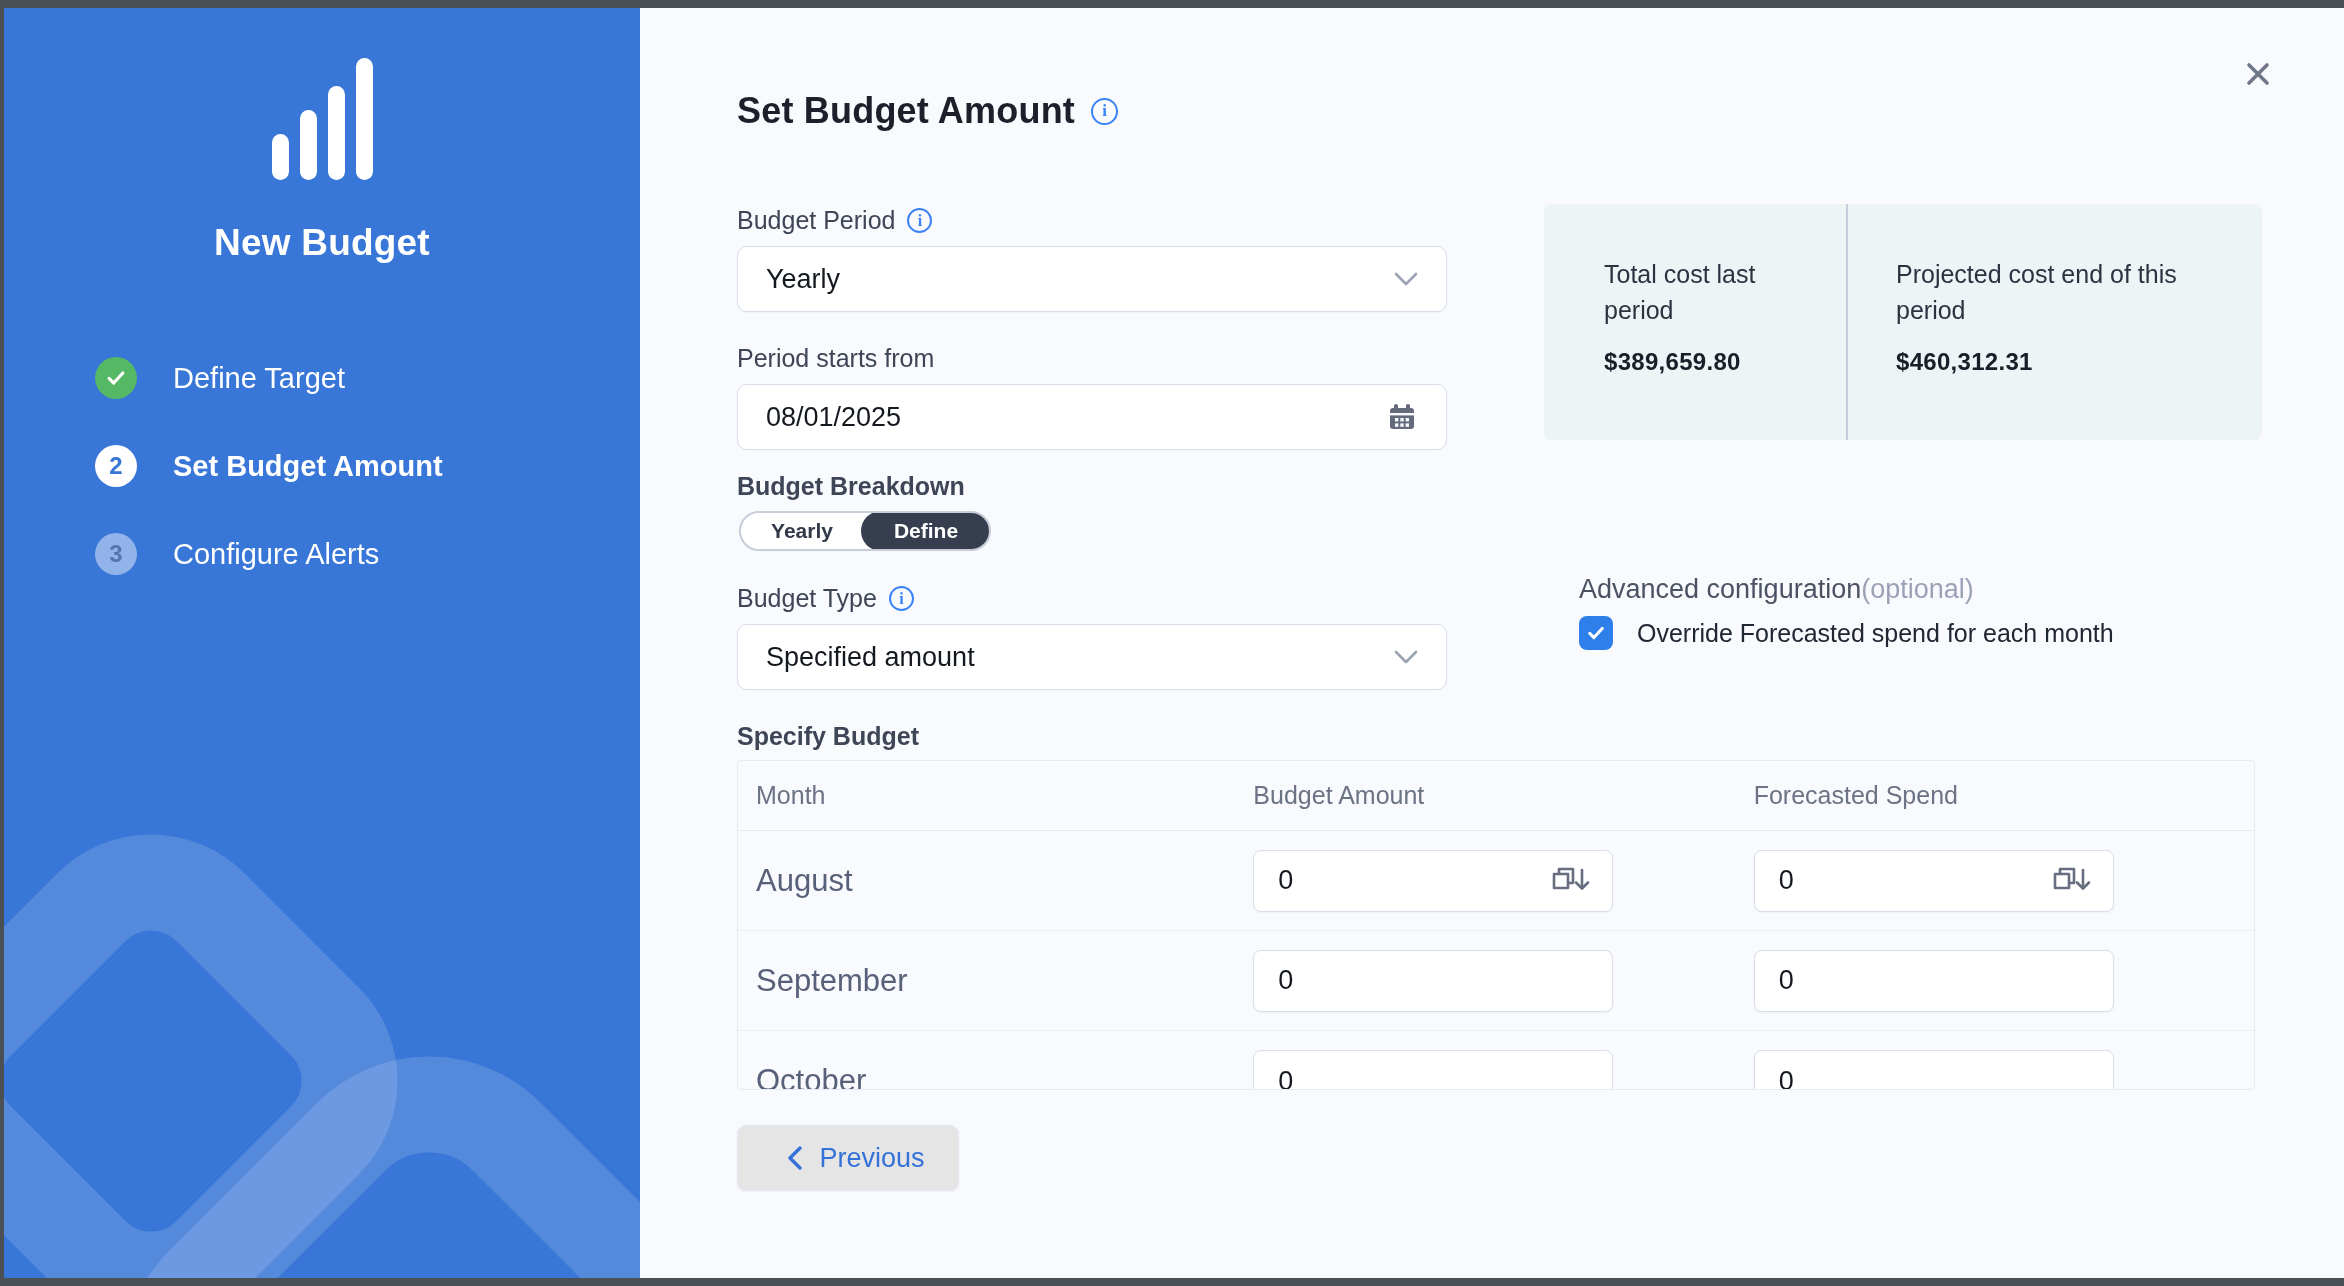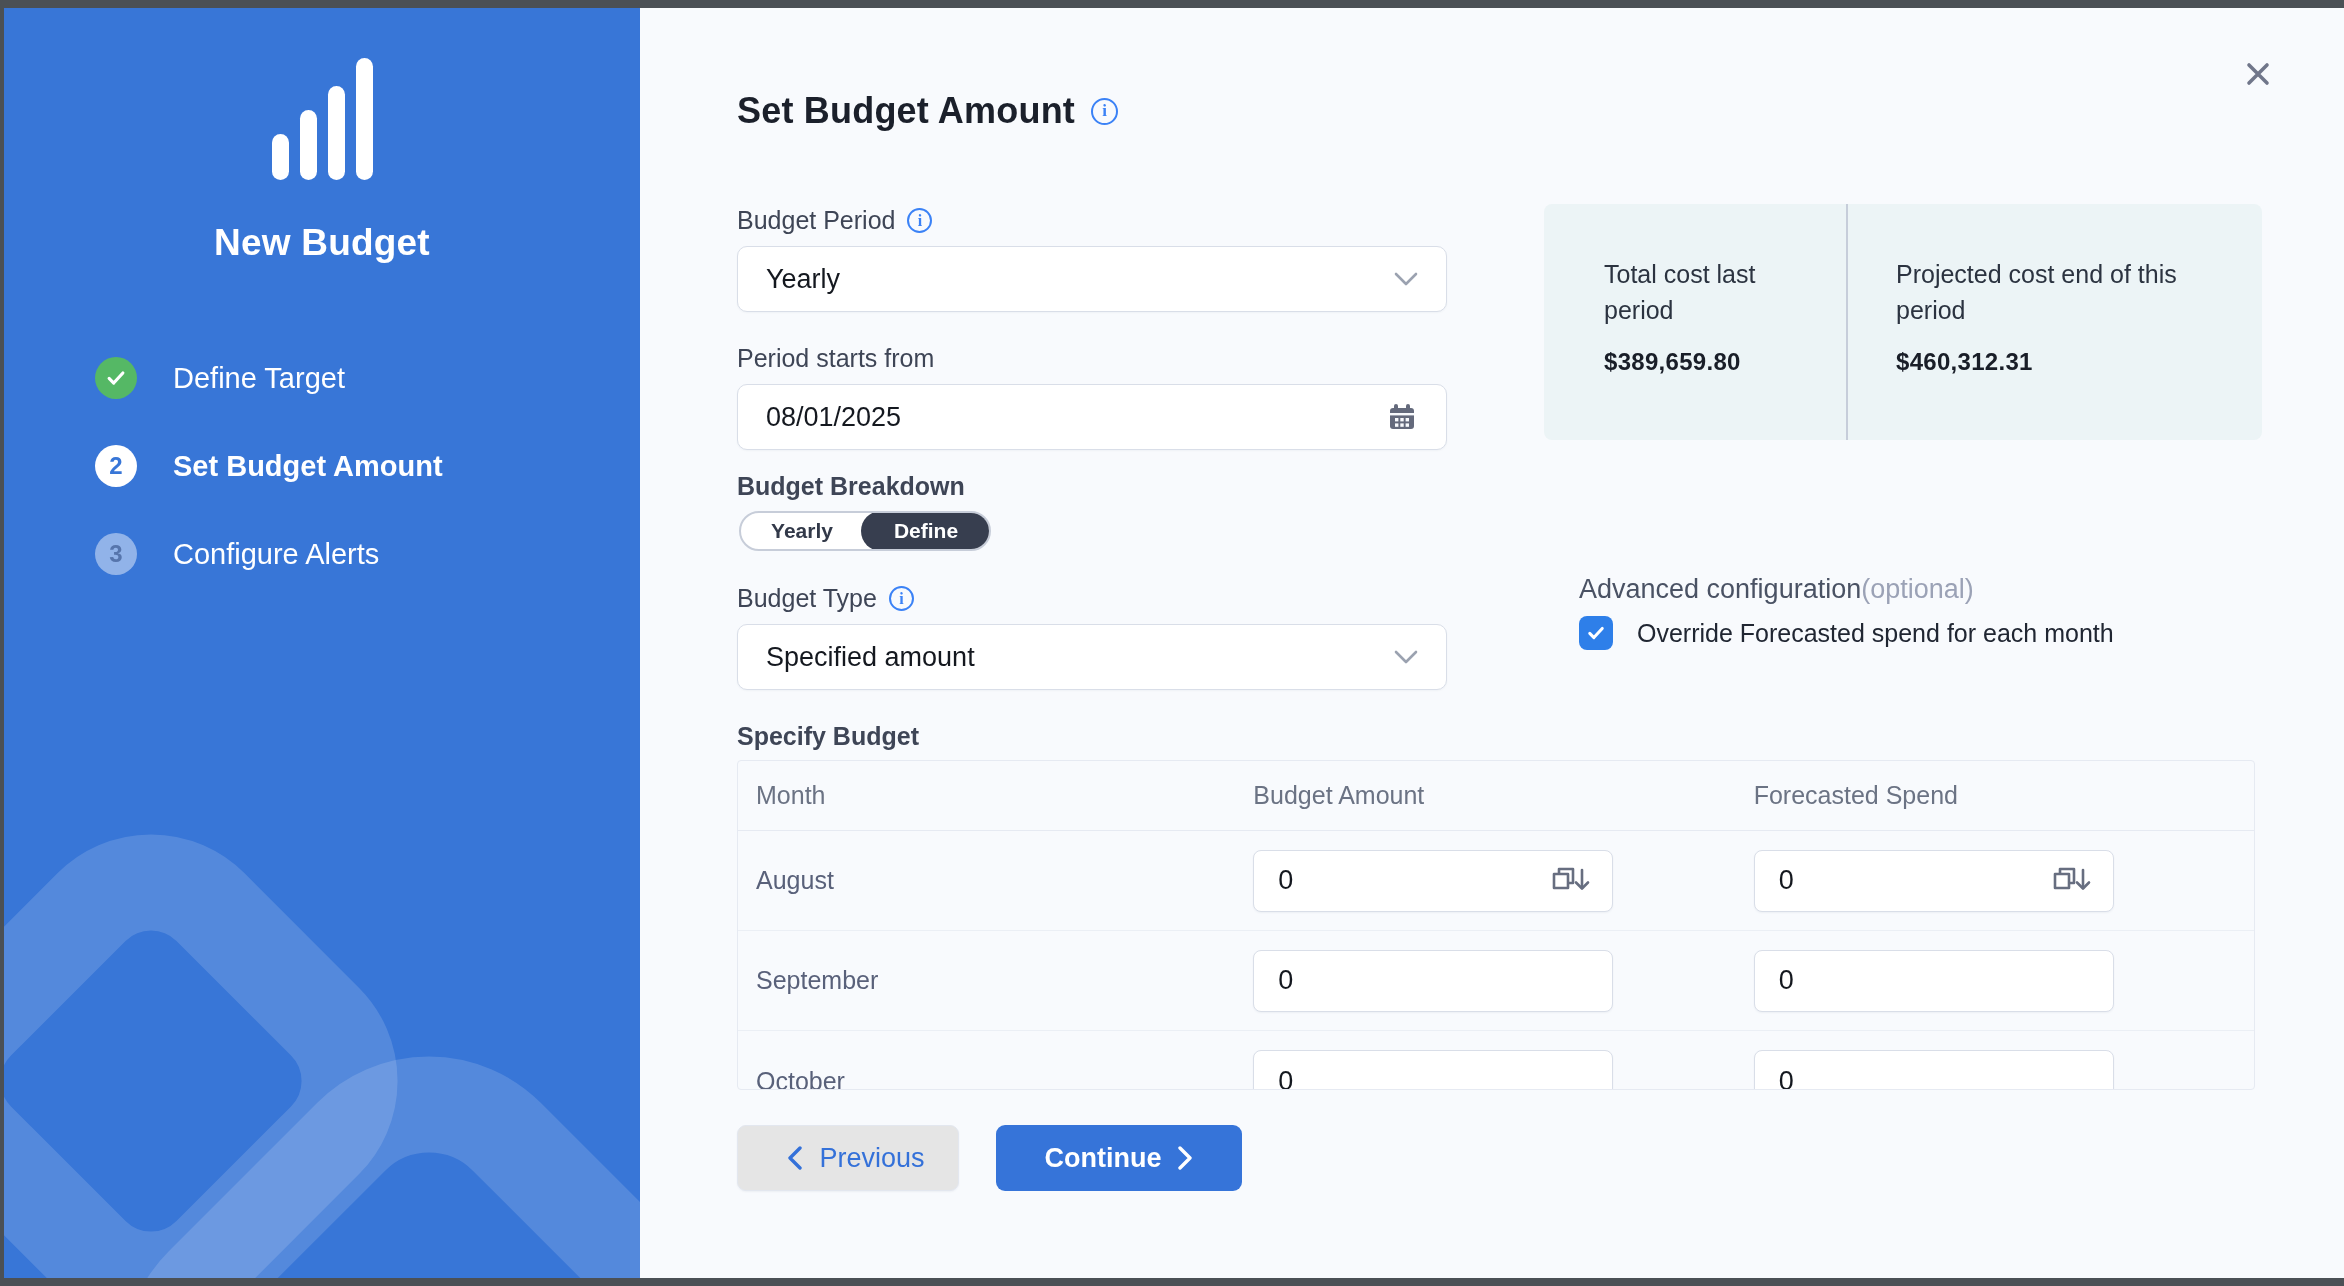--- a/index.html
+++ b/index.html
@@ -105,21 +105,21 @@
 
   
   .budget-table { position:absolute; left:97px; top:752px; width:1518px; height:330px;
                   border:1px solid #E6EAF2; border-radius:4px; overflow:hidden; background:#F8FAFD; }
   .t-header { height:70px; display:flex; align-items:center; border-bottom:1px solid #E6EAF2;
               font-size:25px; color:#6B7384; }
   .t-row { height:100px; display:flex; align-items:center; border-bottom:1px solid #EBEFF5; }
   .t-row:last-child { border-bottom:none; }
   .c-month { width:516px; padding-left:18px; }
   .c-budget, .c-forecast { width:501px; }
-  .t-row .c-month { font-size:25px; color:#59617A; }
+  .t-row .c-month { font-size:31px; color:#59617A; }
   .cell-input { width:360px; height:62px; background:#FFFFFF; border:1px solid #D9DEE8;
                 border-radius:8px; display:flex; align-items:center; padding:0 20px 0 24px;
                 font-size:27px; color:#14181F; box-shadow:0 1px 2px rgba(25,40,70,0.05); }
   .cell-input .copy-ico { margin-left:auto; display:flex; cursor:pointer; }
 
   
   .btn-row { position:absolute; left:97px; top:1117px; display:flex; gap:37px; }
   .btn { height:66px; border-radius:9px; display:flex; align-items:center; justify-content:center;
          gap:16px; font-size:27px; cursor:pointer; }
   .btn-prev { width:222px; background:#e5e5e5; border:1px solid #E3E7EF; color:#3471D9; font-weight:500;
@@ -331,22 +331,16 @@
       </div>
     </div>
 
     <div class="btn-row">
       <button class="btn btn-prev">
         <svg width="16" height="24" viewBox="0 0 16 24" fill="none" stroke="#3471D9" stroke-width="3.4" stroke-linecap="round" stroke-linejoin="round">
             <path d="M13 2L3 12l10 10"></path>
           </svg>
         <span>Previous</span>
       </button>
-      <button class="btn btn-continue">
-        <span>Continue</span>
-        <svg width="16" height="24" viewBox="0 0 16 24" fill="none" stroke="#FFFFFF" stroke-width="3.4" stroke-linecap="round" stroke-linejoin="round">
-            <path d="M3 2l10 10L3 22"></path>
-          </svg>
-      </button>
     </div>
 
   </main>
 </div>
 
 </body></html>

